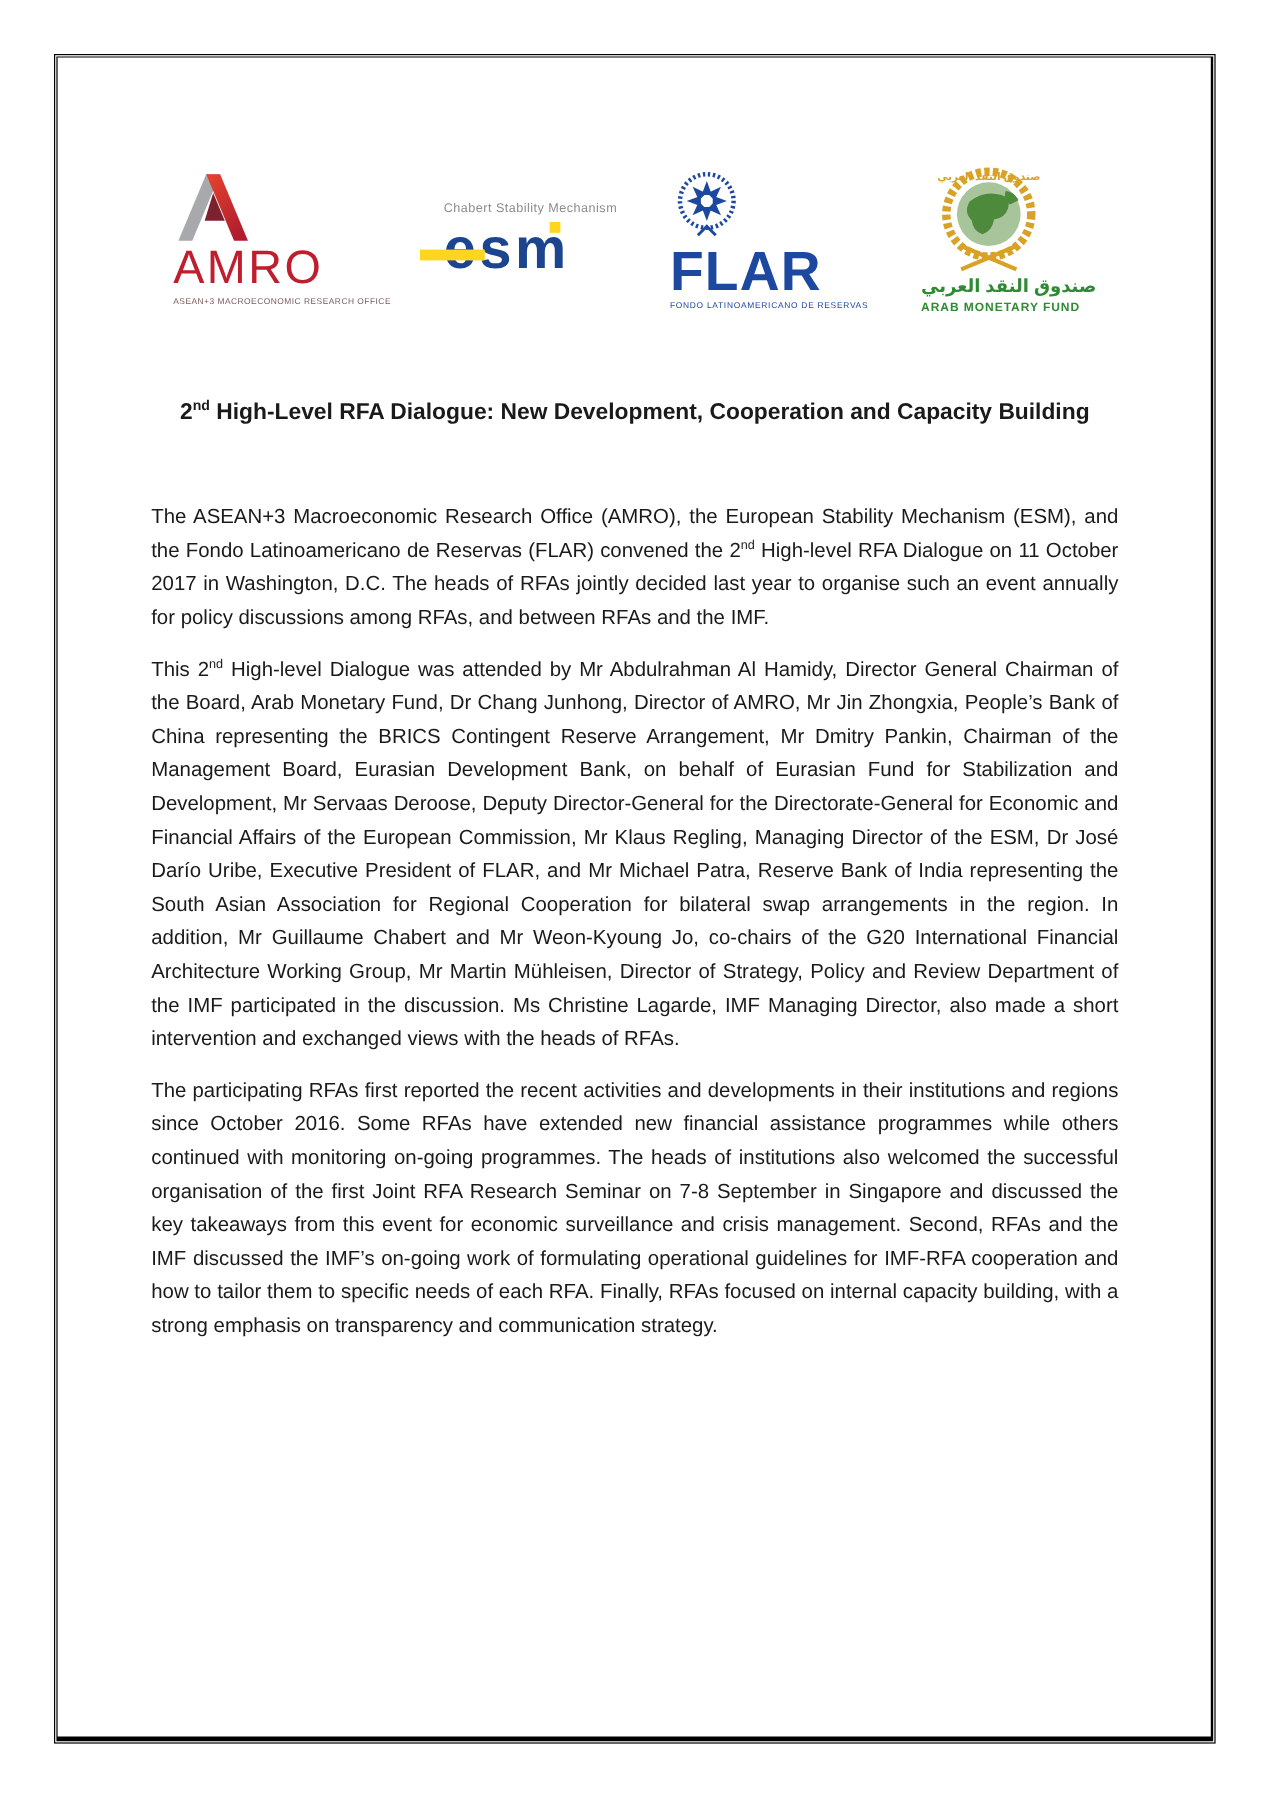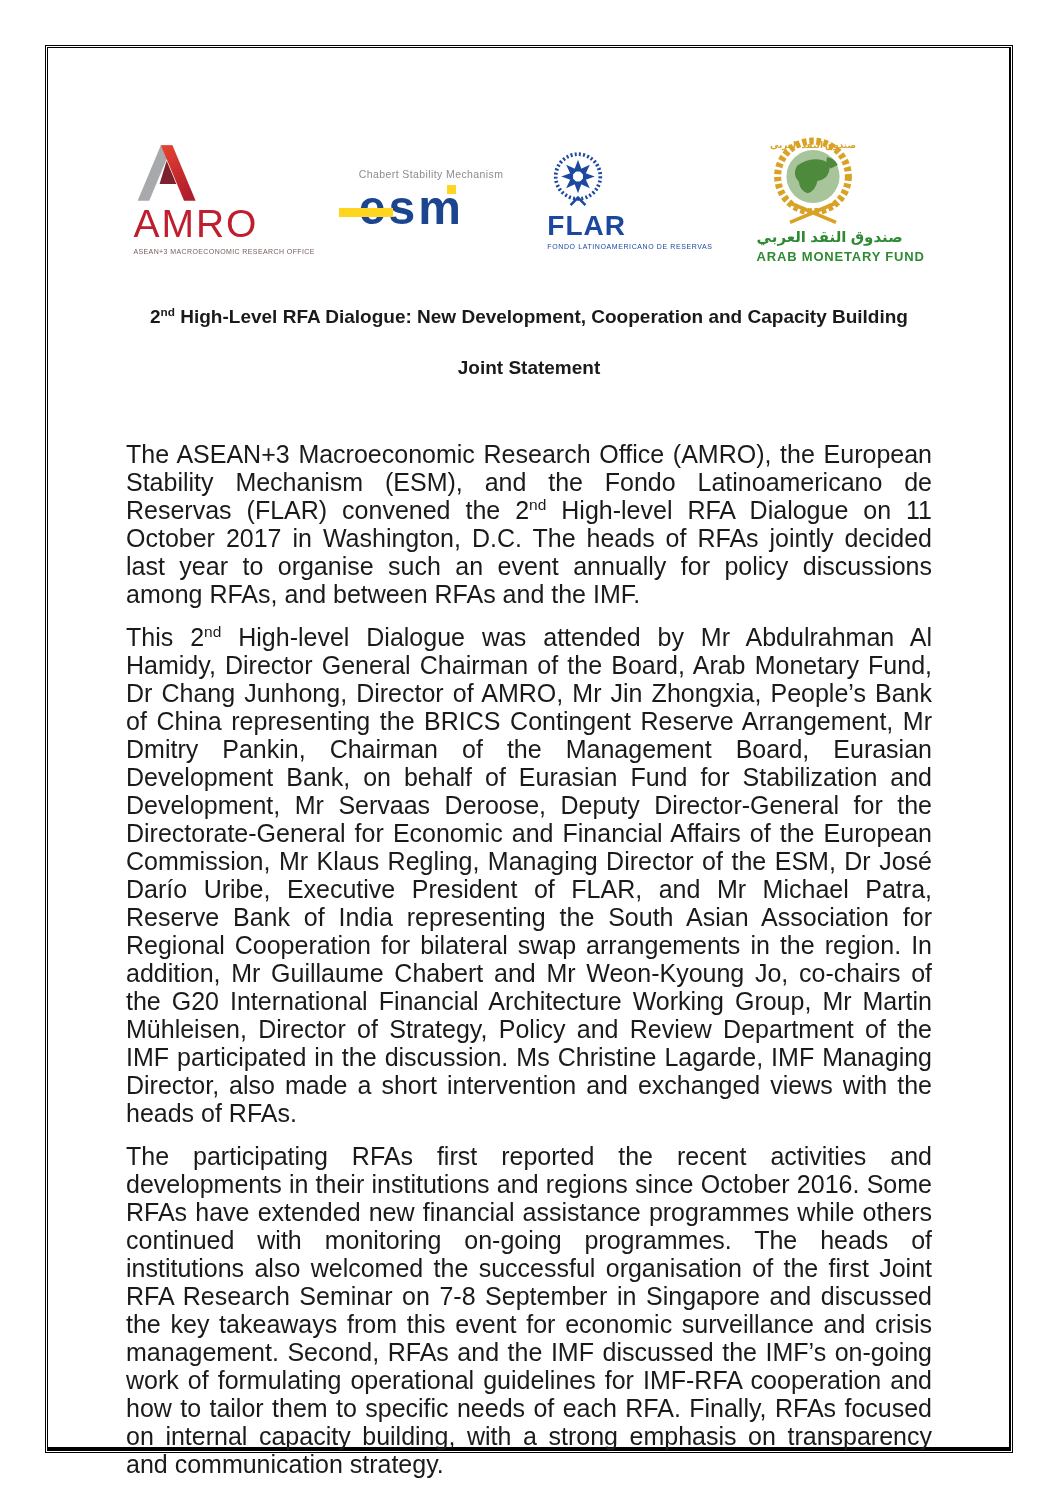--- a/index.html
+++ b/index.html
@@ -48,39 +48,39 @@
     position:absolute; left:-20px; top:22px; width:54px; height:9px;
     background:var(--esm-yellow,#ffd520);
   }
   .esm-notch {
     position:absolute; right:8px; top:-1px; width:9px; height:9px;
     background:var(--esm-yellow,#ffd520);
   }
 
   
   .flar-word {
-    font-size:28px; font-weight:bold; letter-spacing:1px;
+    font-size:46px; font-weight:bold; letter-spacing:1px;
     color:var(--flar-blue,#1c48a0); line-height:1; margin-top:2px;
   }
   .flar-tagline { font-size:7px; letter-spacing:0.6px; color:var(--flar-blue,#1c48a0); margin-top:3px; white-space:nowrap; }
 
   
   .amf-arabic { font-size:15px; font-weight:bold; color:var(--amf-text-green,#2f8a34); line-height:1.1; margin-top:3px; }
-  .amf-name { font-size:13px; font-weight:bold; letter-spacing:0.8px; color:var(--amf-text-green,#2f8a34); margin-top:3px; white-space:nowrap; }
+  .amf-name { font-size:10px; font-weight:bold; letter-spacing:0.8px; color:var(--amf-text-green,#2f8a34); margin-top:3px; white-space:nowrap; }
 
   
-  .heading { margin-top:43px; text-align:center; font-weight:bold; font-size:19px; }
+  .heading { margin-top:70px; text-align:center; font-weight:bold; font-size:19px; }
   .heading .h-line { margin:0 0 26px 0; line-height:1.3; }
   sup { font-size:0.62em; line-height:0; vertical-align:super; }
 
   
   .body-text { margin-top:60px; }
   .body-text p {
     margin:0 0 15px 0;
-    font-size:25px; line-height:28px;
+    font-size:17px; line-height:28px;
     text-align:justify;
   }
 </style>
 </head>
 <body>
 
 <div class="page">
   <div class="frame-outer">
     <div class="frame-inner"></div>
 
@@ -144,21 +144,20 @@
             <path d="M34,100 L86,78 M86,100 L34,78" stroke="#d9a226" stroke-width="4" fill="none"></path>
             <text x="60" y="16" font-size="10" fill="#d9a226" text-anchor="middle" font-weight="bold">صندوق النقد العربي</text>
           </svg>
           <div class="amf-arabic" dir="rtl">صندوق النقد العربي</div>
           <div class="amf-name">ARAB MONETARY FUND</div>
         </div>
       </div>
 
       <div class="heading">
         <div class="h-line">2<sup>nd</sup> High-Level RFA Dialogue: New Development, Cooperation and Capacity Building</div>
-        <div class="h-line">Joint Statement</div>
       </div>
 
       <div class="body-text">
         <p>The ASEAN+3 Macroeconomic Research Office (AMRO), the European Stability Mechanism (ESM), and the Fondo Latinoamericano de Reservas (FLAR) convened the 2<sup>nd</sup> High-level RFA Dialogue on 11 October 2017 in Washington, D.C. The heads of RFAs jointly decided last year to organise such an event annually for policy discussions among RFAs, and between RFAs and the IMF.</p>
         <p>This 2<sup>nd</sup> High-level Dialogue was attended by Mr Abdulrahman Al Hamidy, Director General Chairman of the Board, Arab Monetary Fund, Dr Chang Junhong, Director of AMRO, Mr Jin Zhongxia, People’s Bank of China representing the BRICS Contingent Reserve Arrangement, Mr Dmitry Pankin, Chairman of the Management Board, Eurasian Development Bank, on behalf of Eurasian Fund for Stabilization and Development, Mr Servaas Deroose, Deputy Director-General for the Directorate-General for Economic and Financial Affairs of the European Commission, Mr Klaus Regling, Managing Director of the ESM, Dr José Darío Uribe, Executive President of FLAR, and Mr Michael Patra, Reserve Bank of India representing the South Asian Association for Regional Cooperation for bilateral swap arrangements in the region. In addition, Mr Guillaume Chabert and Mr Weon-Kyoung Jo, co-chairs of the G20 International Financial Architecture Working Group, Mr Martin Mühleisen, Director of Strategy, Policy and Review Department of the IMF participated in the discussion. Ms Christine Lagarde, IMF Managing Director, also made a short intervention and exchanged views with the heads of RFAs.</p>
         <p>The participating RFAs first reported the recent activities and developments in their institutions and regions since October 2016. Some RFAs have extended new financial assistance programmes while others continued with monitoring on-going programmes. The heads of institutions also welcomed the successful organisation of the first Joint RFA Research Seminar on 7-8 September in Singapore and discussed the key takeaways from this event for economic surveillance and crisis management. Second, RFAs and the IMF discussed the IMF’s on-going work of formulating operational guidelines for IMF-RFA cooperation and how to tailor them to specific needs of each RFA. Finally, RFAs focused on internal capacity building, with a strong emphasis on transparency and communication strategy.</p>
       </div>
 
     </div>
   </div>

